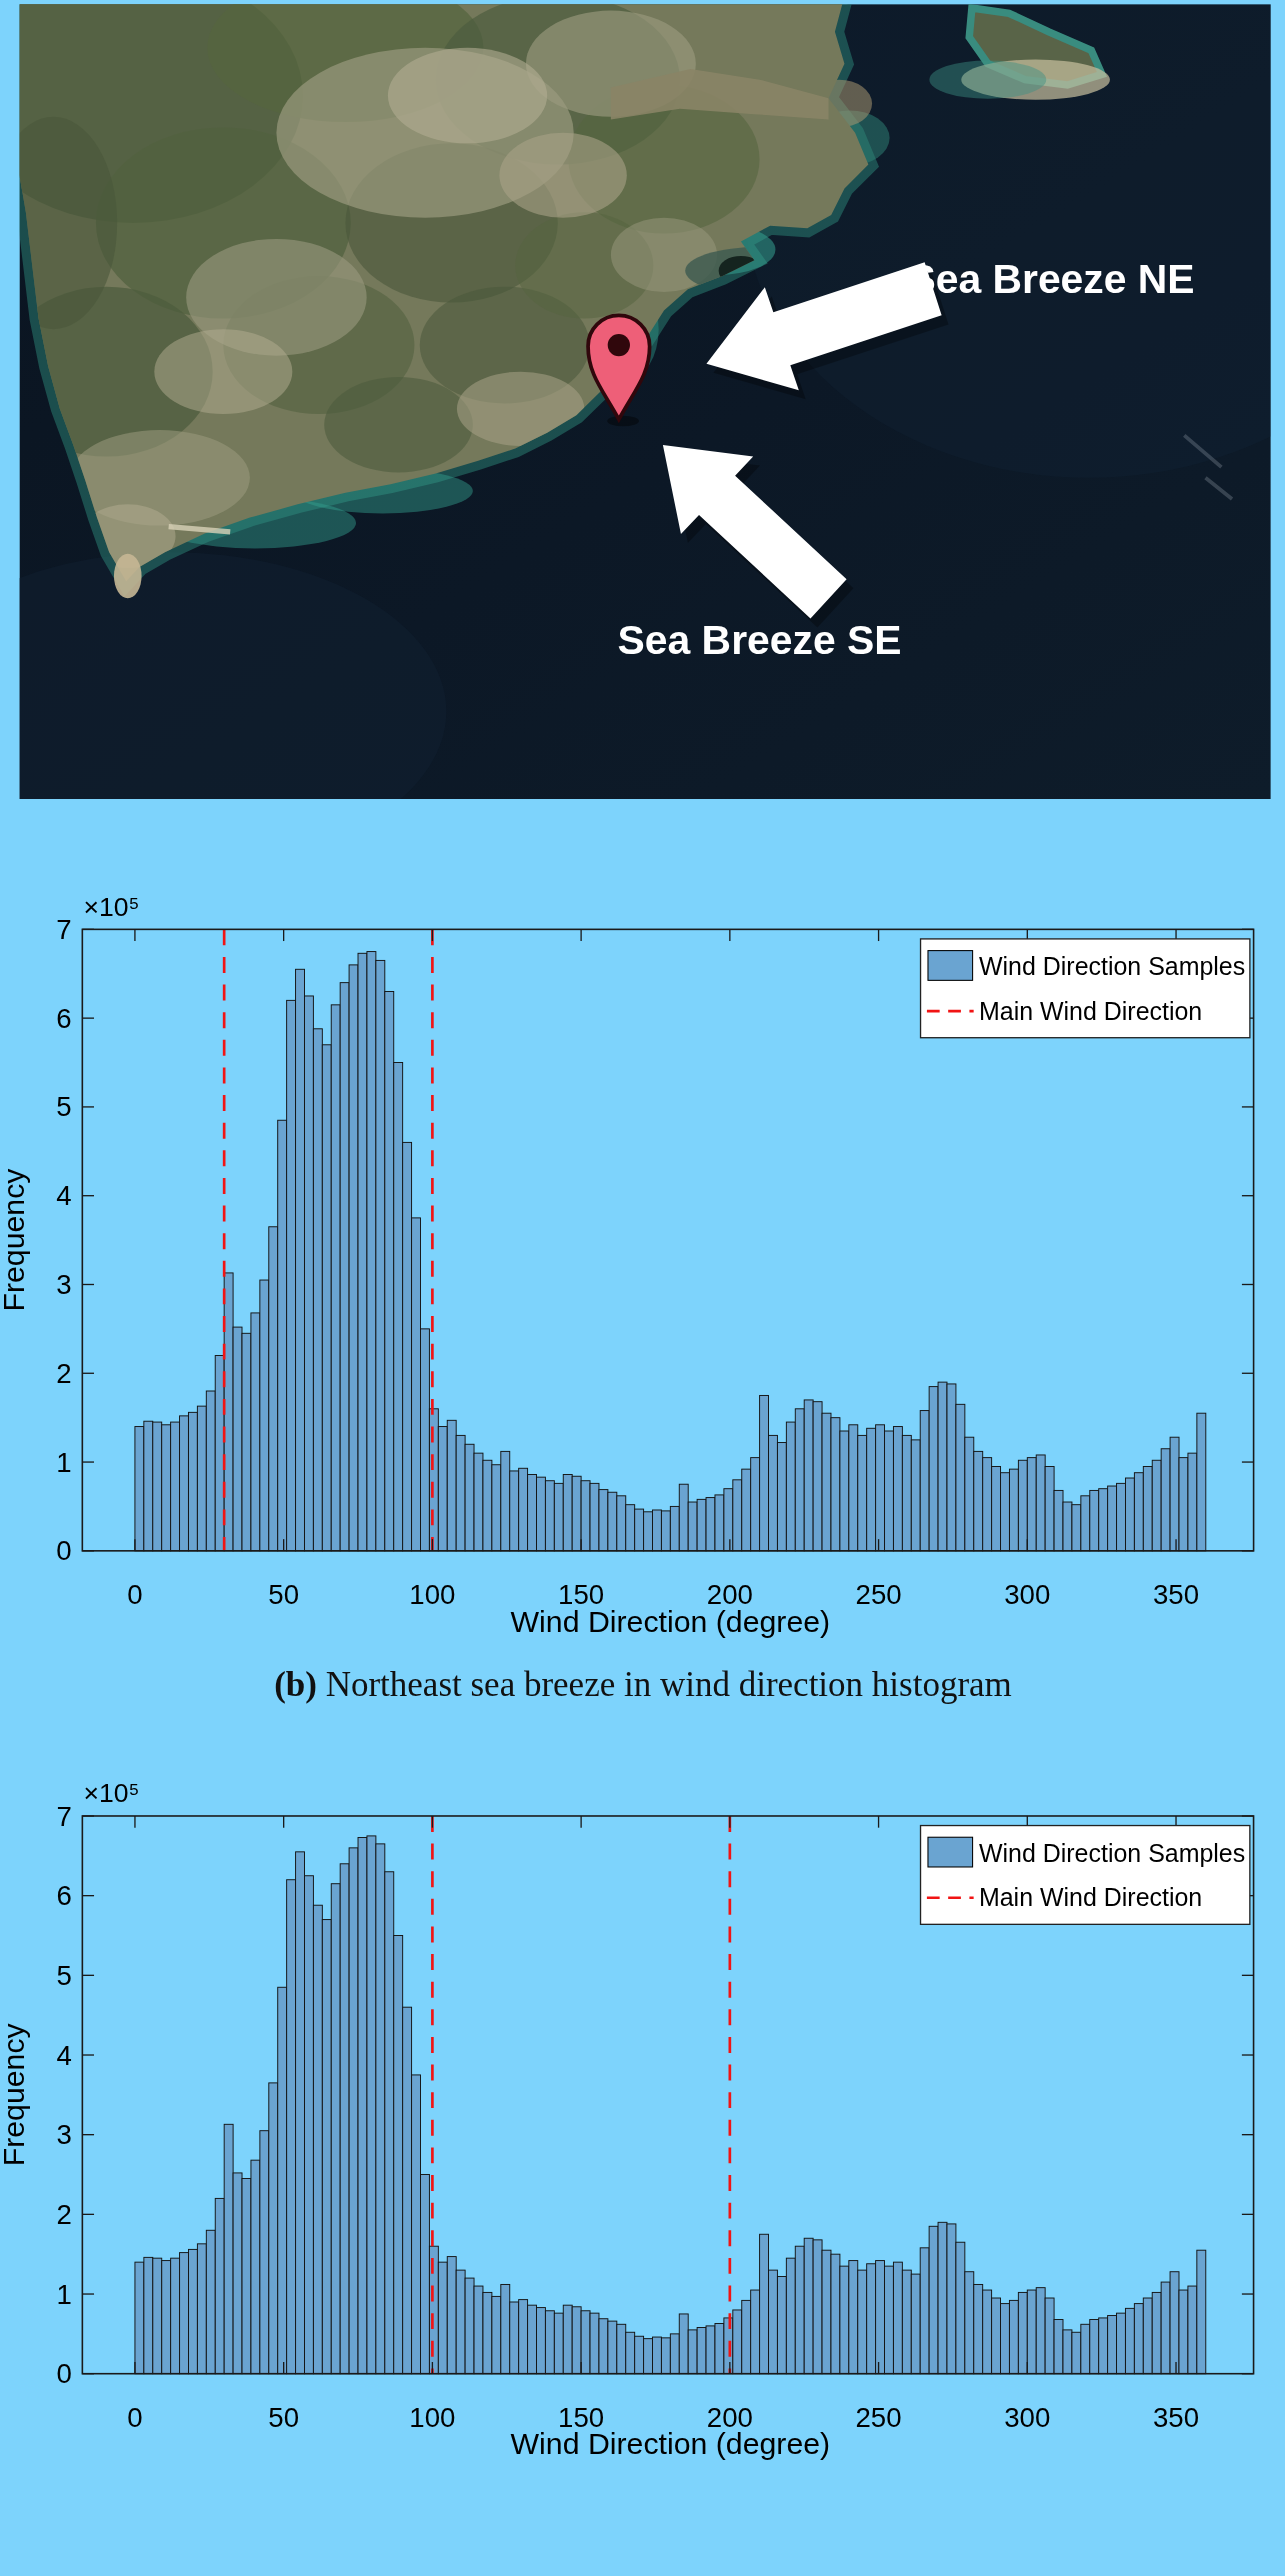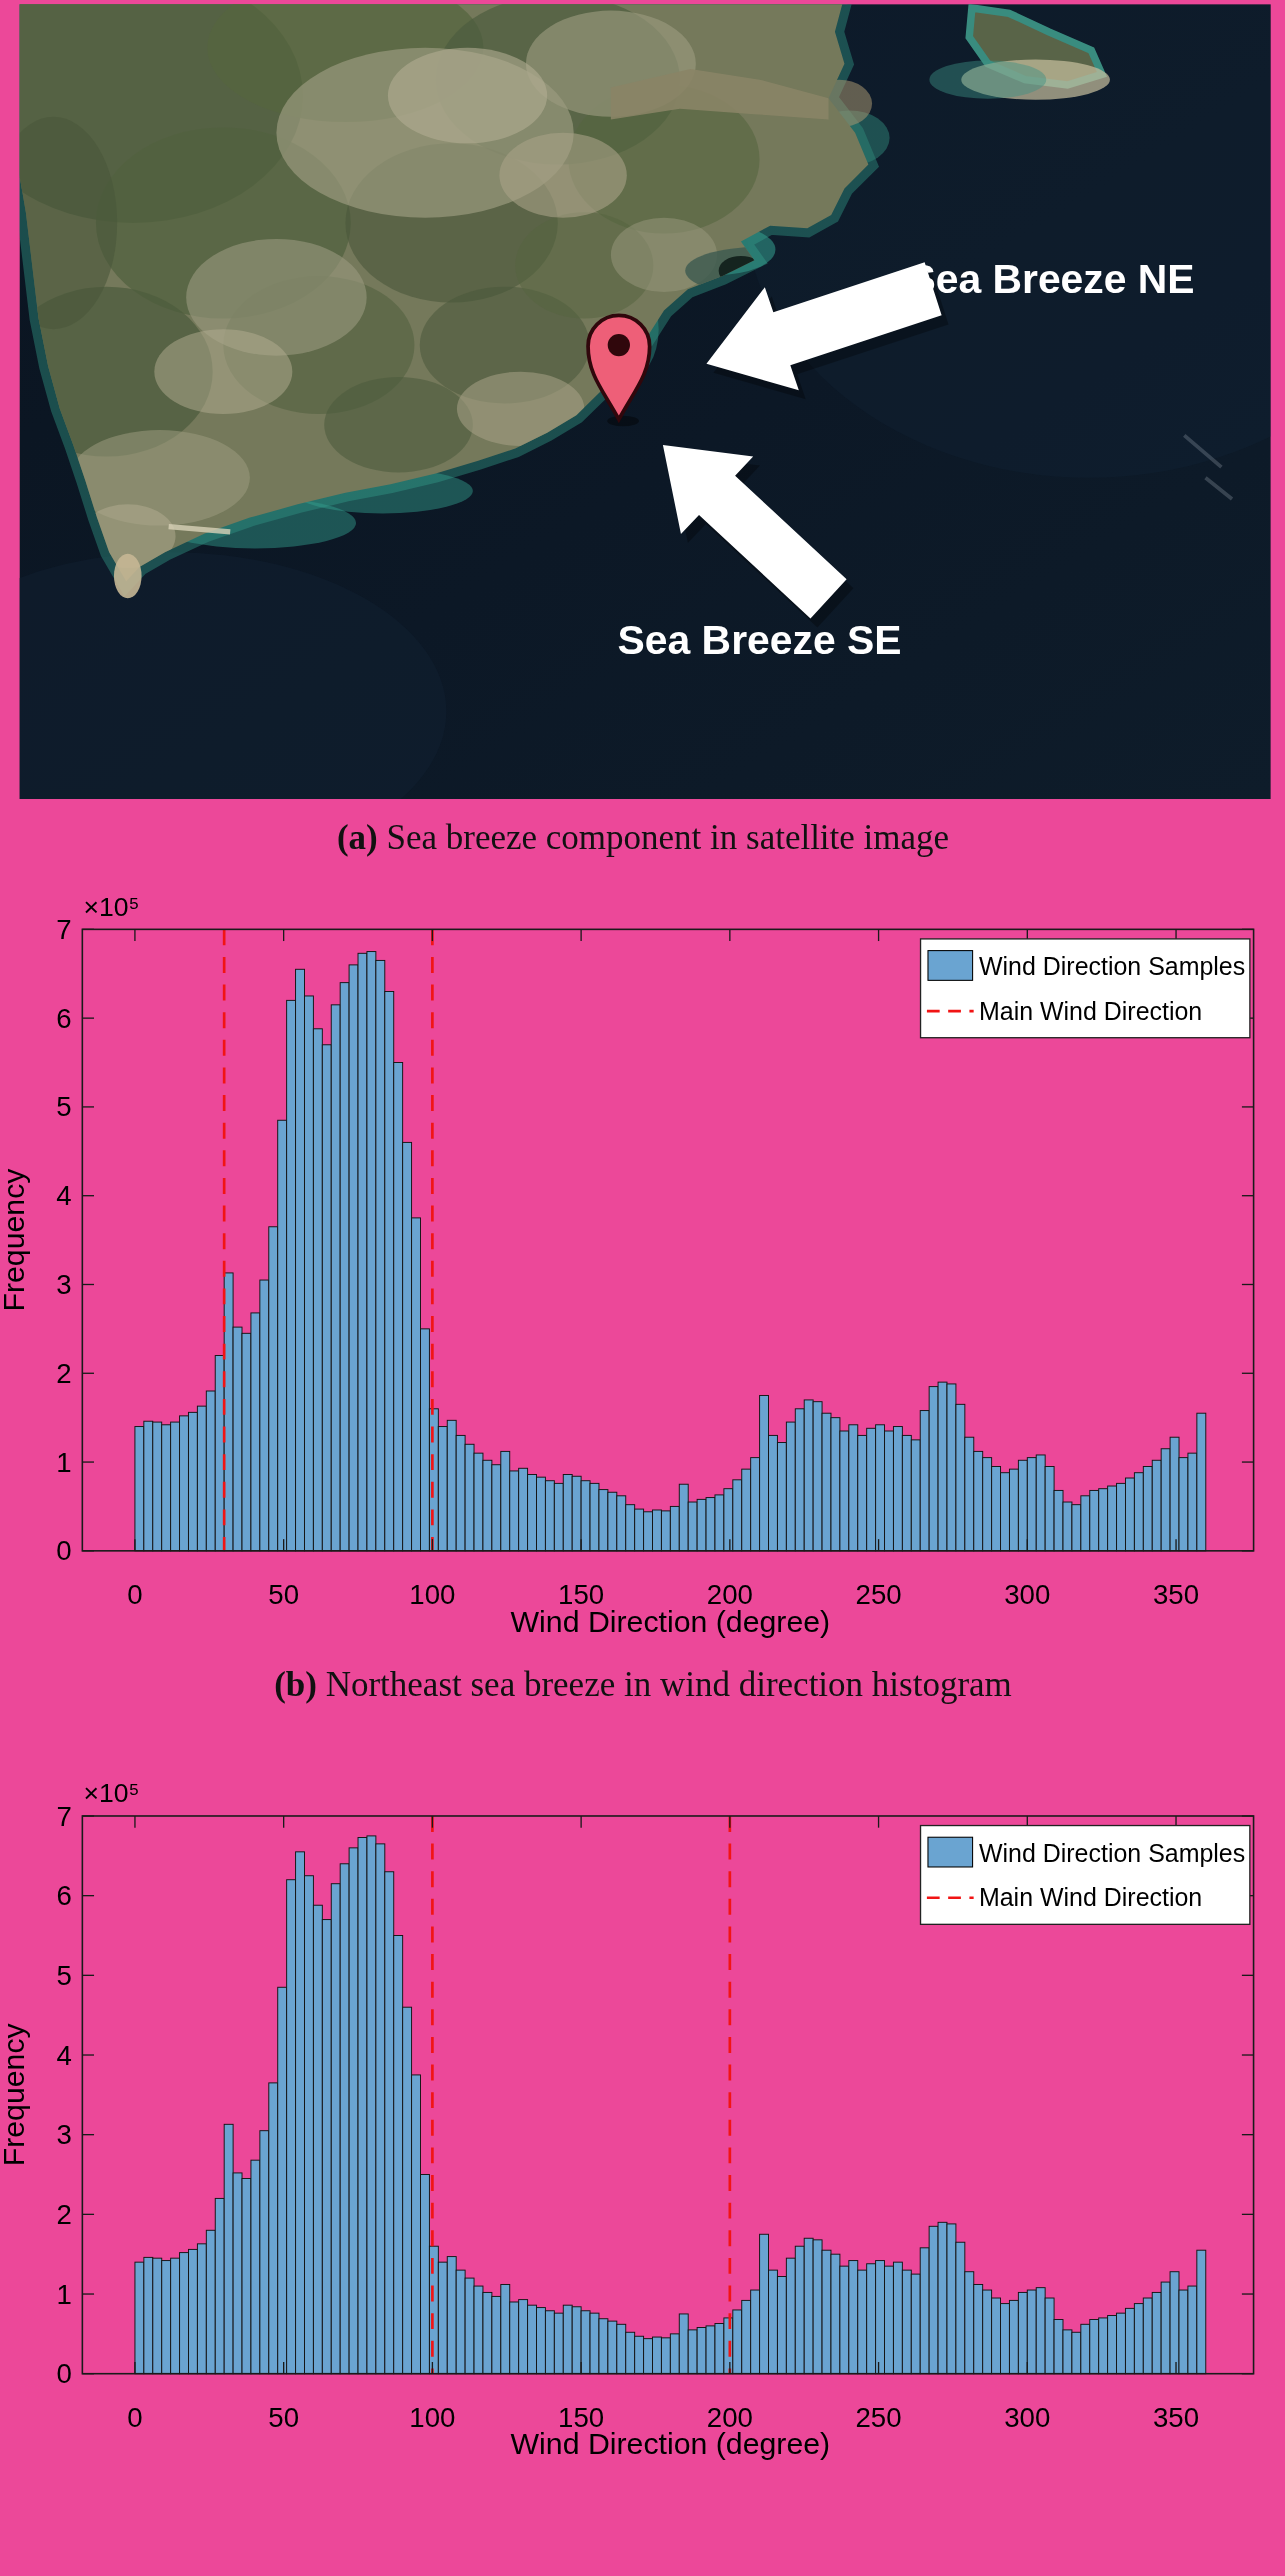--- a/index.html
+++ b/index.html
@@ -1,16 +1,16 @@
 <!DOCTYPE html>
 <html style="font-size:8.5px"><head>
 <meta charset="utf-8">
 <style>
   html,body{margin:0;padding:0;background:#ffffff;}
-  #page{position:relative;width:1286px;height:2576px;background:#ec4899;overflow:hidden;
+  #page{position:relative;width:1286px;height:2576px;background:#7dd3fc;overflow:hidden;
         font-family:"Liberation Sans",sans-serif;}
   .abs{position:absolute;}
   .caption{width:1286px;text-align:center;color:#111;
            font-family:"Liberation Serif","DejaVu Serif",serif;font-size:35px;}
   .cap-bold{font-weight:bold;}
   svg text{font-family:"Liberation Sans",sans-serif;}
   .sat-label{font-weight:bold;font-size:77px;fill:#ffffff;}
 </style>
 </head>
 <body>
@@ -102,24 +102,20 @@
         <ellipse cx="1173" cy="793" rx="30" ry="10" fill="#000000" opacity="0.4"></ellipse>
         <path d="M1165,790 C1135,735 1107,705 1107,652 A58,58 0 1 1 1223,652 C1223,705 1195,735 1165,790 Z" fill="#ee5f78" stroke="#30070c" stroke-width="7"></path>
         <circle cx="1165" cy="650" r="21" fill="#30070c"></circle>
       </g>
 
       <text class="sat-label" x="1980" y="552" text-anchor="middle">Sea Breeze NE</text>
       <text class="sat-label" x="1430" y="1232" text-anchor="middle">Sea Breeze SE</text>
     </g>
   </svg>
 
-  <div class="abs caption" style="top:818px">
-    <span class="cap-bold">(a)</span>
-    <span>Sea breeze component in satellite image</span>
-  </div>
 
   <svg id="chart-b" class="abs" style="left:0;top:884px" width="1286" height="760" viewBox="0 0 2421 1430">
       <g>
         <rect x="254.0" y="1021.0" width="16.80" height="234.0" fill="#6aa4d1" stroke="#141414" stroke-width="1.8"></rect>
         <rect x="270.8" y="1011.0" width="16.80" height="244.0" fill="#6aa4d1" stroke="#141414" stroke-width="1.8"></rect>
         <rect x="287.6" y="1012.6" width="16.80" height="242.4" fill="#6aa4d1" stroke="#141414" stroke-width="1.8"></rect>
         <rect x="304.4" y="1017.7" width="16.80" height="237.3" fill="#6aa4d1" stroke="#141414" stroke-width="1.8"></rect>
         <rect x="321.2" y="1012.6" width="16.80" height="242.4" fill="#6aa4d1" stroke="#141414" stroke-width="1.8"></rect>
         <rect x="338.0" y="1000.9" width="16.80" height="254.1" fill="#6aa4d1" stroke="#141414" stroke-width="1.8"></rect>
         <rect x="354.8" y="994.3" width="16.80" height="260.7" fill="#6aa4d1" stroke="#141414" stroke-width="1.8"></rect>

